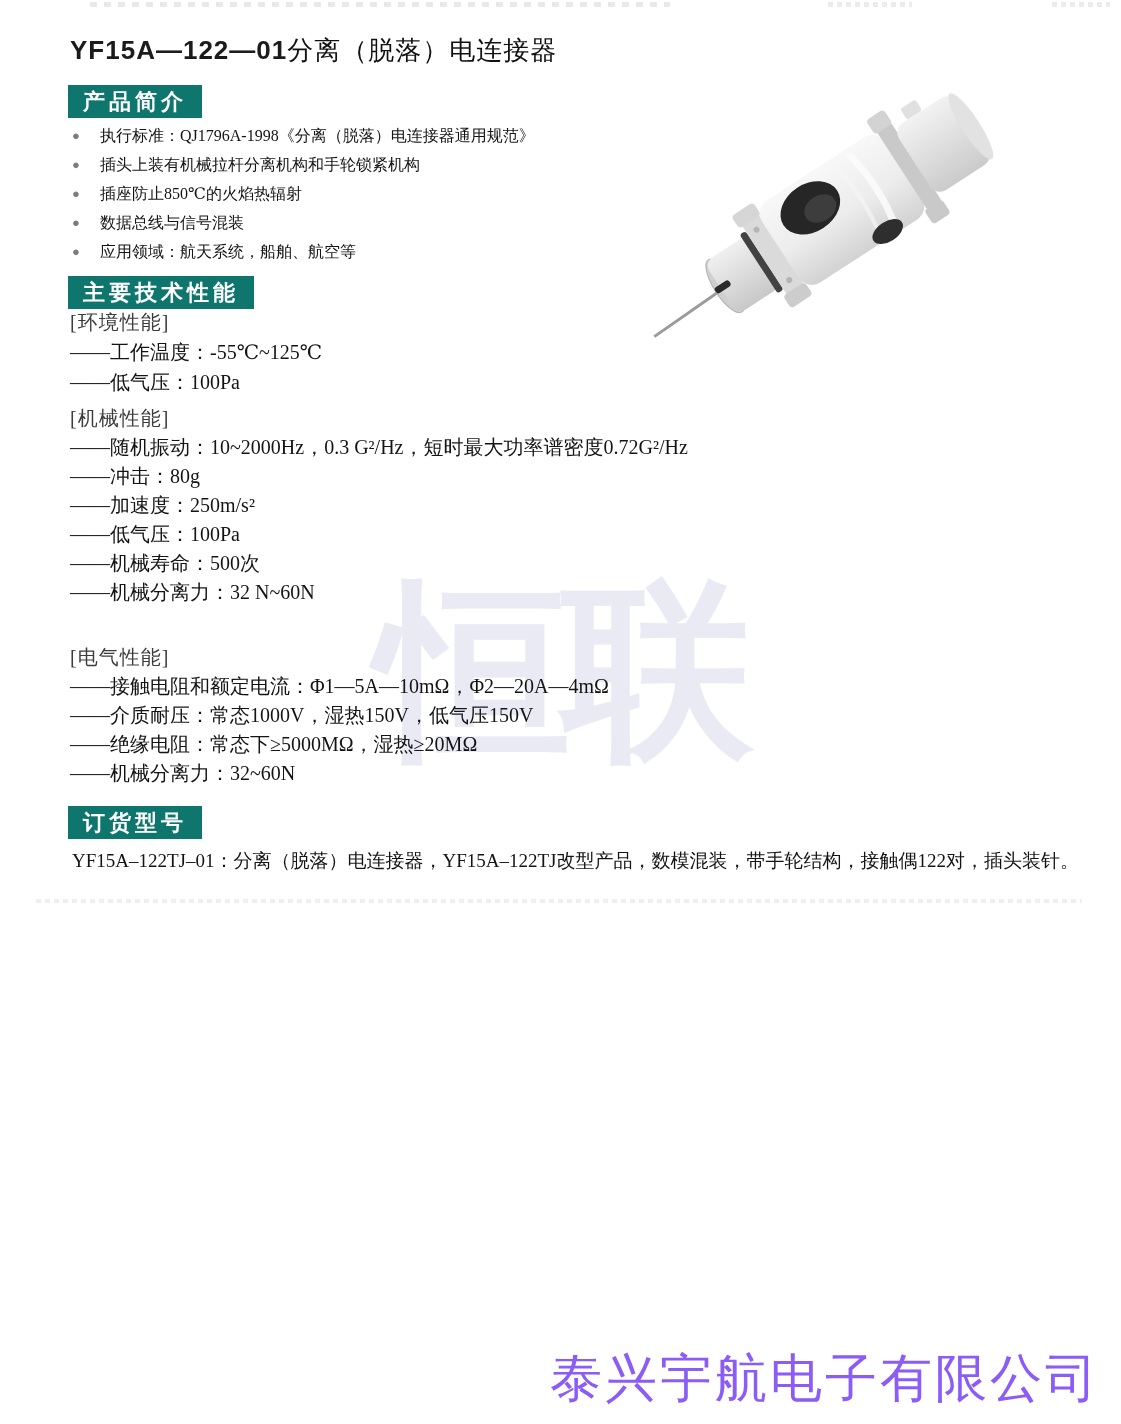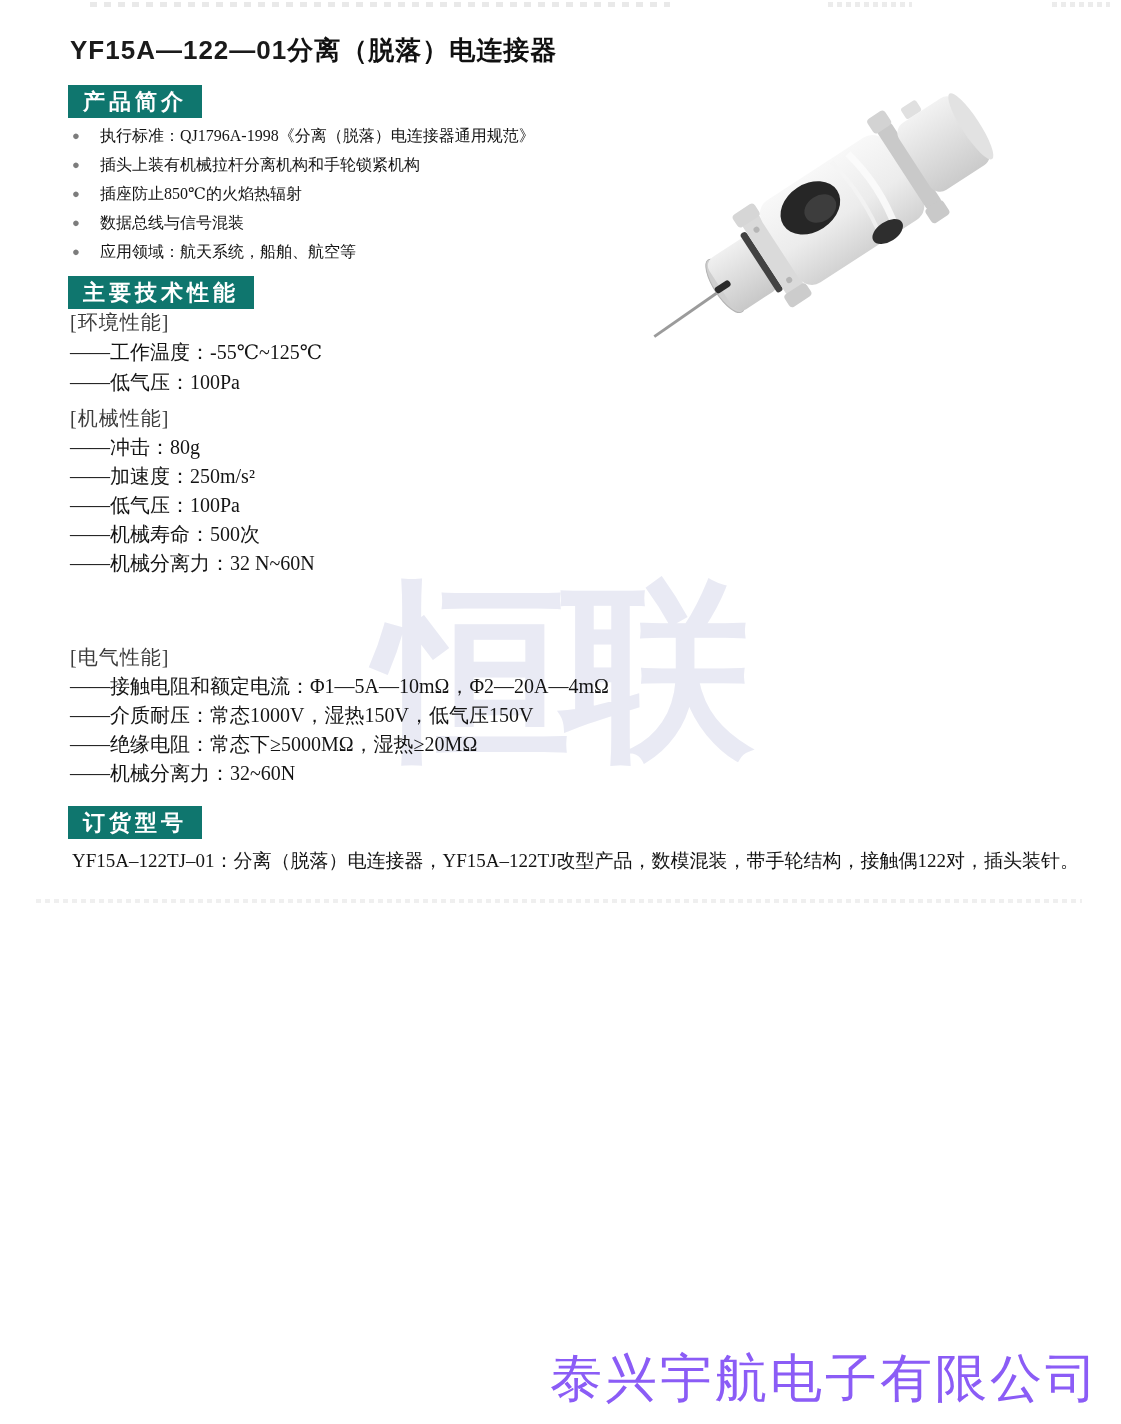--- a/index.html
+++ b/index.html
@@ -17,21 +17,21 @@
   
   .watermark {
     position:absolute; left:378px; top:572px; z-index:0;
     font-size:192px; line-height:1.05; font-weight:bold; letter-spacing:-8px;
     color:#e9eaf4; white-space:nowrap; user-select:none;
   }
   .content { position:relative; z-index:1; }
   
   .title { position:absolute; left:70px; top:30px; margin:0; white-space:nowrap; }
   .title .t-latin { font-family:"Liberation Sans","DejaVu Sans",sans-serif; font-weight:bold; font-size:26px; letter-spacing:1px; color:#1b1b1b; }
-  .title .t-cjk  { font-weight:bold; font-size:26px; letter-spacing:1px; color:#111; }
+  .title .t-cjk  { font-weight:normal; font-size:26px; letter-spacing:1px; color:#111; }
   
   .sec-hd {
     position:absolute; left:68px; height:33px; line-height:33px;
     background:#0f766e; color:#ffffff; padding:0 15px; letter-spacing:4px;
     font-family:"Liberation Sans","DejaVu Sans",sans-serif; font-weight:bold; font-size:22px;
     white-space:nowrap;
   }
   .hd-intro { top:85px; }
   .hd-perf  { top:276px; }
   .hd-order { top:806px; }
@@ -143,20 +143,21 @@
     <div class="sec-hd hd-perf"><span>主要技术性能</span></div>
 
     <div class="group g-env">
       <div class="subhead">[环境性能]</div>
       <div class="row">——工作温度：-55℃~125℃</div>
       <div class="row">——低气压：100Pa</div>
     </div>
 
     <div class="group g-mech">
       <div class="subhead">[机械性能]</div>
+      <div class="row">——随机振动：10~2000Hz，0.3 G²/Hz，短时最大功率谱密度0.72G²/Hz</div>
       <div class="row">——冲击：80g</div>
       <div class="row">——加速度：250m/s²</div>
       <div class="row">——低气压：100Pa</div>
       <div class="row">——机械寿命：500次</div>
       <div class="row">——机械分离力：32 N~60N</div>
     </div>
 
     <div class="group g-elec">
       <div class="subhead">[电气性能]</div>
       <div class="row">——接触电阻和额定电流：Φ1—5A—10mΩ，Φ2—20A—4mΩ</div>

